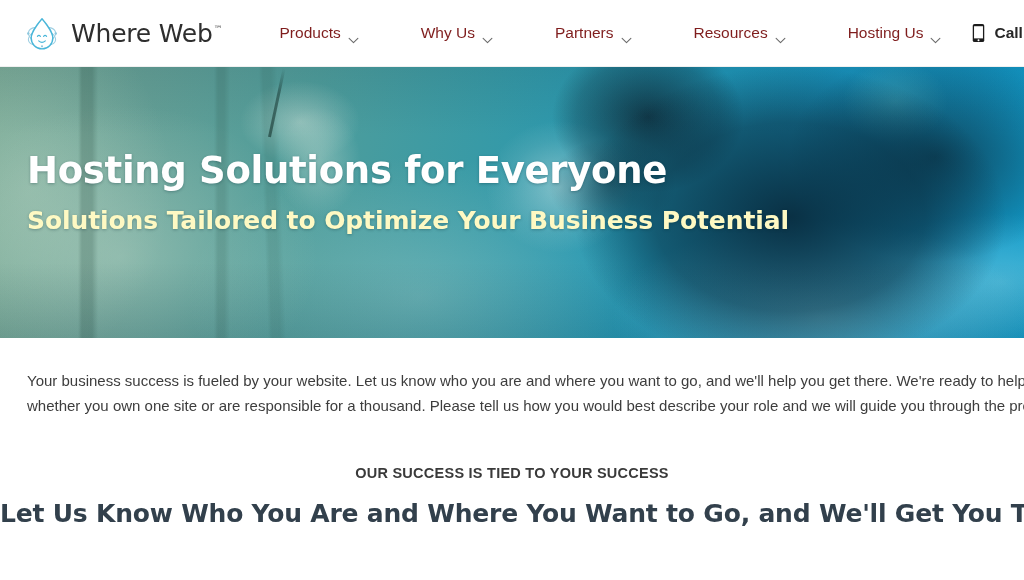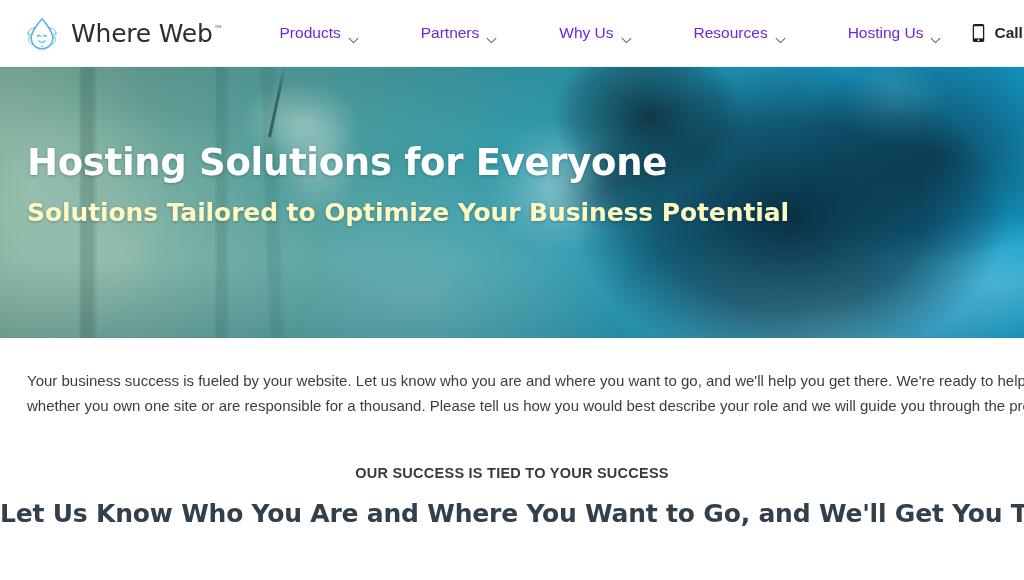--- a/index.html
+++ b/index.html
@@ -75,21 +75,21 @@
     height: 100%;
   }
 
   .nav-item {
     display: flex;
     align-items: center;
     gap: 7px;
     padding: 0 31px;
     height: 100%;
     font-size: 15.5px;
-    color: #6d28d9;
+    color: #7f1d1d;
     white-space: nowrap;
     cursor: pointer;
     text-decoration: none;
     font-weight: 400;
   }
 
   .chev {
     width: 11px;
     height: 7px;
     display: inline-block;
@@ -199,21 +199,21 @@
   .hero-vignette {
     position: absolute;
     inset: 0;
     background:
       linear-gradient(180deg, rgba(10,45,60,0.10) 0%, rgba(10,45,60,0) 25%, rgba(10,45,60,0) 72%, rgba(10,45,60,0.14) 100%);
   }
 
   .hero-copy {
     position: absolute;
     left: 27px;
-    top: 76px;
+    top: 84px;
     z-index: 3;
   }
 
   .hero-title {
     font-size: 37px;
     line-height: 1.06;
     font-weight: 600;
     color: #ffffff;
     letter-spacing: -0.3px;
     text-shadow: 0 1px 3px rgba(0,40,50,0.30);
@@ -309,30 +309,30 @@
       <a class="nav-item">
         <span>Products</span>
         <span class="chev">
           <svg viewBox="0 0 12 8" width="11" height="7" xmlns="http://www.w3.org/2000/svg">
             <path d="M1 1.6 L6 6.4 L11 1.6" fill="none" stroke="#4a4a4a" stroke-width="1.25" stroke-linecap="round" stroke-linejoin="round"></path>
           </svg>
         </span>
       </a>
 
       <a class="nav-item">
+        <span>Why Us</span>
+        <span class="chev">
+          <svg viewBox="0 0 12 8" width="11" height="7" xmlns="http://www.w3.org/2000/svg">
+            <path d="M1 1.6 L6 6.4 L11 1.6" fill="none" stroke="#4a4a4a" stroke-width="1.25" stroke-linecap="round" stroke-linejoin="round"></path>
+          </svg>
+        </span>
+      </a>
+
+      <a class="nav-item">
         <span>Partners</span>
-        <span class="chev">
-          <svg viewBox="0 0 12 8" width="11" height="7" xmlns="http://www.w3.org/2000/svg">
-            <path d="M1 1.6 L6 6.4 L11 1.6" fill="none" stroke="#4a4a4a" stroke-width="1.25" stroke-linecap="round" stroke-linejoin="round"></path>
-          </svg>
-        </span>
-      </a>
-
-      <a class="nav-item">
-        <span>Why Us</span>
         <span class="chev">
           <svg viewBox="0 0 12 8" width="11" height="7" xmlns="http://www.w3.org/2000/svg">
             <path d="M1 1.6 L6 6.4 L11 1.6" fill="none" stroke="#4a4a4a" stroke-width="1.25" stroke-linecap="round" stroke-linejoin="round"></path>
           </svg>
         </span>
       </a>
 
       <a class="nav-item">
         <span>Resources</span>
         <span class="chev">

